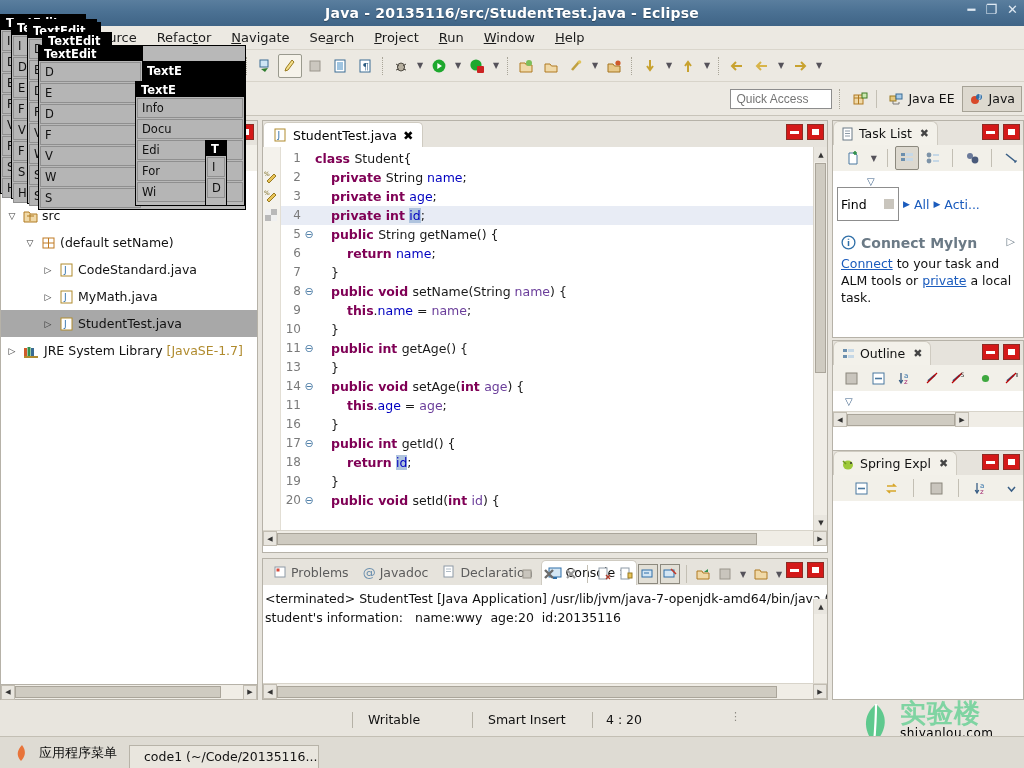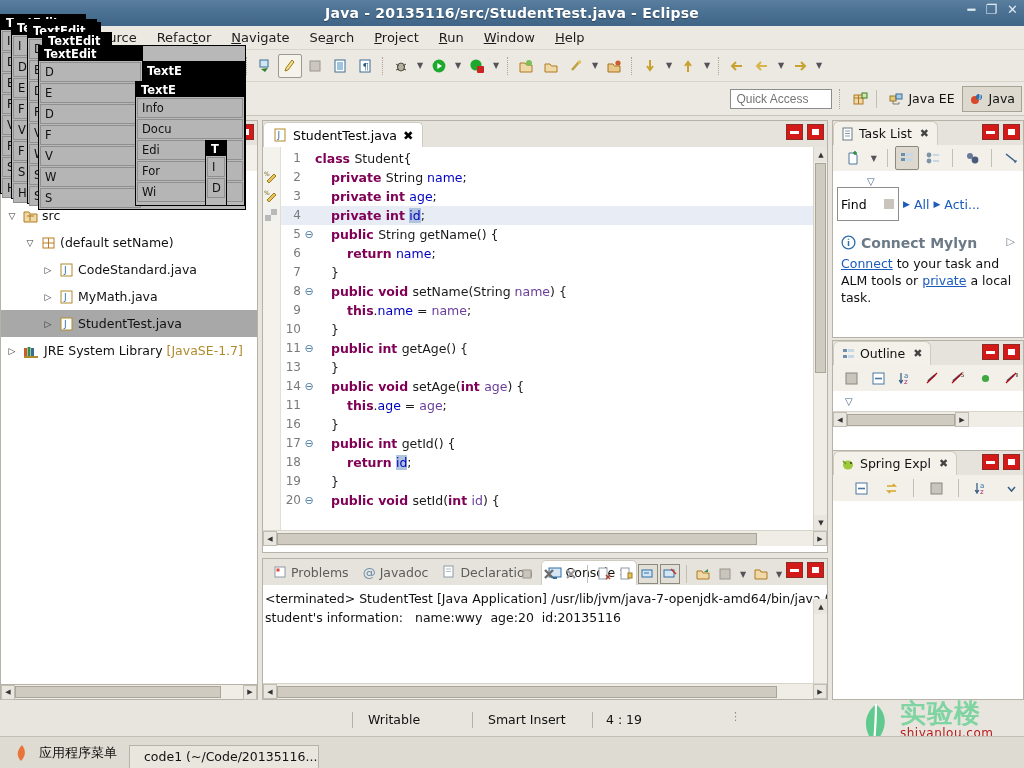--- a/index.html
+++ b/index.html
@@ -147,21 +147,21 @@
   
   .taskbar { position: absolute; left: 0; top: 736px; width: 1024px; height: 32px;
              background: #dedbd3; border-top: 1px solid #c3bfb4; display: flex; align-items: center; gap: 6px; padding-left: 8px; }
   .tb-appmenu { display: flex; align-items: center; gap: 8px; font-size: 13px; color: #111; padding: 0 6px; }
   .tb-win { display: flex; align-items: center; gap: 6px; font-size: 12.5px; color: #111;
             background: #e9e6de; border: 1px solid #b7b3a8; height: 24px; padding: 0 8px; max-width: 190px; overflow: hidden; white-space: nowrap; margin-top: 8px; }
 
   
   .wm { position: absolute; left: 900px; top: 700px; pointer-events: none; }
   .wm-cn { font-size: 26px; font-weight: bold; color: #7fd4a2; line-height: 26px; letter-spacing: 1px; }
-  .wm-en { font-size: 12px; color: #b91c1c; letter-spacing: .5px; text-align: right; }
+  .wm-en { font-size: 12px; color: #000000; letter-spacing: .5px; text-align: right; }
   .wm-leaf { position: absolute; left: -42px; top: 2px; }
 
   
   .cascade { position: absolute; z-index: 50; }
   .teWin { position: absolute; background: #b8b8b8; border: 1px solid #000; }
   .teTitle { height: 15px; background: #000000; color: #ffffff; font-weight: bold;
              font-size: 11.5px; display: flex; align-items: center; padding-left: 5px; white-space: nowrap; }
   .teItem { height: 20px; background: #b5b5b5; border: 1px solid #8f8f8f; margin: 1px 1px 0 1px;
             font-size: 11.5px; color: #111; display: flex; align-items: center; padding-left: 4px;
             overflow: hidden; white-space: nowrap; }
@@ -868,21 +868,21 @@
     <div class="hthumb" style="width:206px"></div>
     <div class="arrbox" style="margin-left:auto">▶</div>
   </div>
 
   <div class="statusbar">
     <span style="position:absolute;left:352px;top:10px" class="sb-sep"></span>
     <span class="sb-item" style="left:368px">Writable</span>
     <span style="position:absolute;left:472px;top:10px" class="sb-sep"></span>
     <span class="sb-item" style="left:488px">Smart Insert</span>
     <span style="position:absolute;left:592px;top:10px" class="sb-sep"></span>
-    <span class="sb-item" style="left:606px">4 : 19</span>
+    <span class="sb-item" style="left:606px">4 : 20</span>
     <span style="position:absolute;left:730px;top:8px;color:#8d8a82;font-size:11px">⋮</span>
   </div>
 
   <div class="wm">
     <svg class="wm-leaf" width="36" height="44">
       <path d="M18 2 C6 12 4 26 16 42 C30 28 30 12 18 2 Z" fill="#5fc98e"></path>
       <path d="M18 2 C18 14 17 30 16 42" stroke="#ffffff" stroke-width="2.2" fill="none"></path>
     </svg>
     <div class="wm-cn">实验楼</div>
     <div class="wm-en">shiyanlou.com</div>

